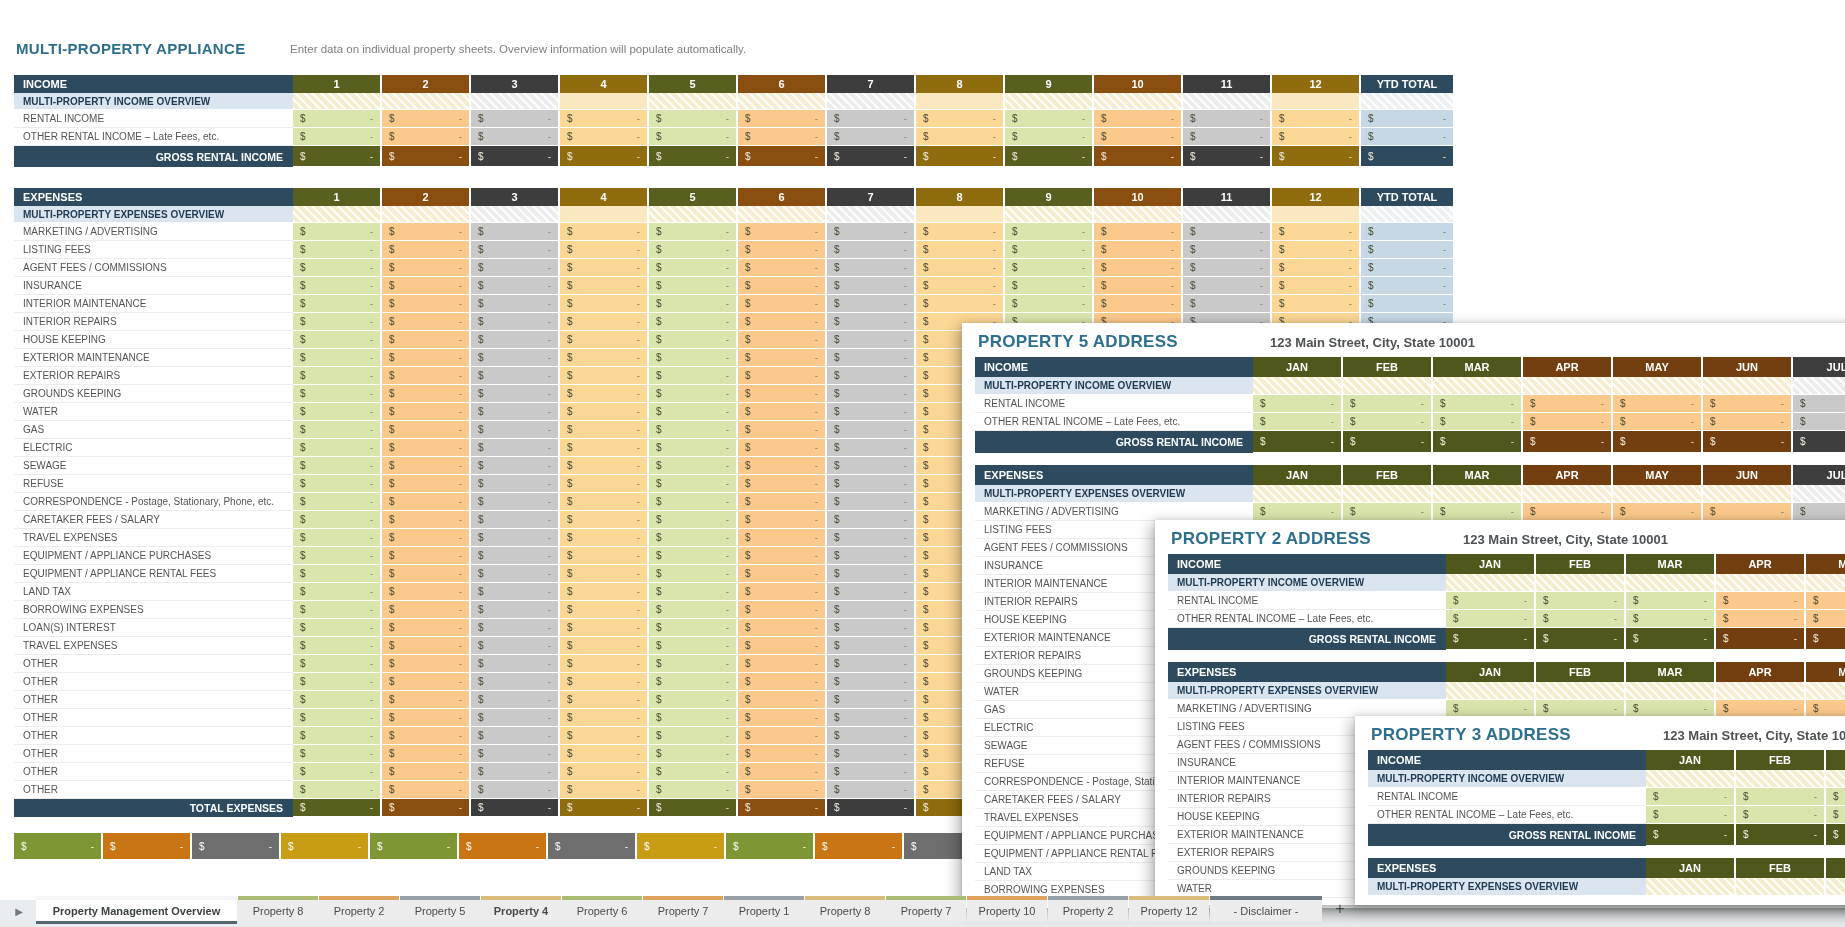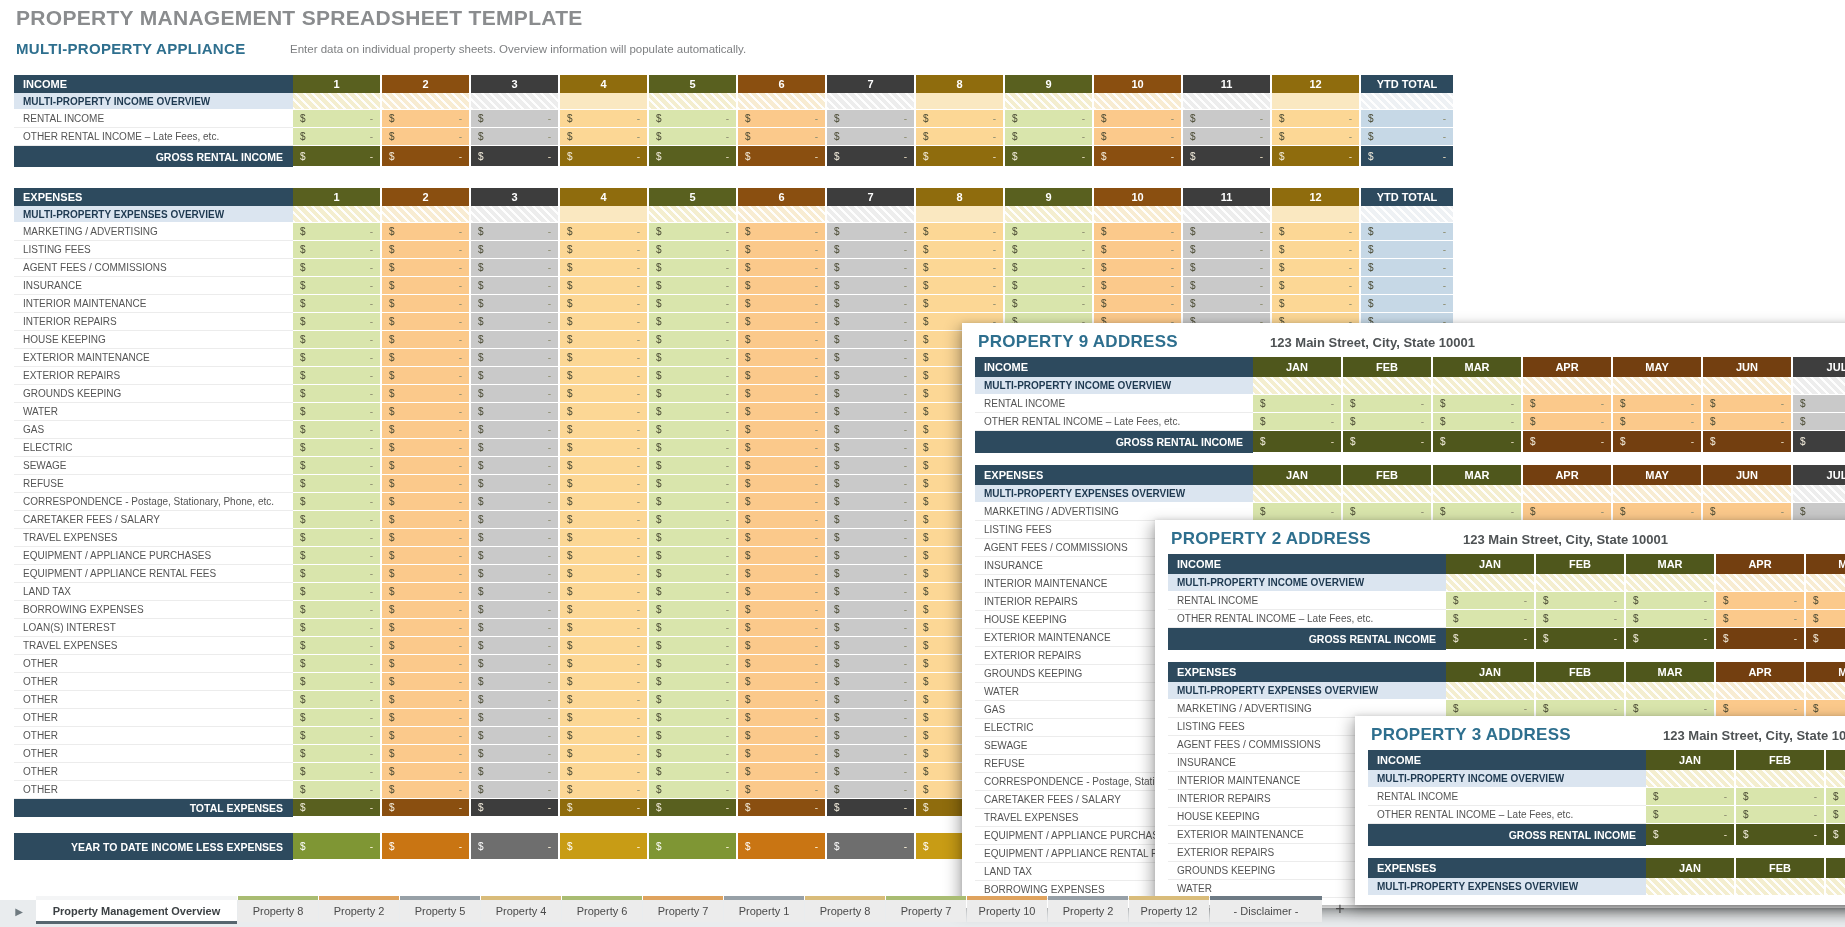--- a/index.html
+++ b/index.html
@@ -61,21 +61,20 @@
        display:flex;align-items:center;justify-content:center;box-sizing:content-box;margin-right:1px;white-space:nowrap;}
   .tab.active{background:#fff;font-weight:bold;color:#3c4144;border-top:4px solid #f4f5f6;border-bottom:3px solid #57666f;height:21px;}
   .tab.prop{width:80px;}
   .tab.disc{width:112px;}
   .addbtn{width:34px;height:26px;color:#4a4a4a;font-size:16px;display:flex;align-items:center;justify-content:center;}
 </style>
 </head>
 <body>
 
 <div id="stage">
-  <div class="pagetitle">PROPERTY MANAGEMENT SPREADSHEET TEMPLATE</div>
   <div class="sectiontitle">MULTI-PROPERTY APPLIANCE</div>
   <div class="sectionnote">Enter data on individual property sheets.  Overview information will populate automatically.</div>
 
   <div id="overview">
     <div id="ov-income">
         <div class="row">
           <div class="hbar ov-label h-hdr">INCOME</div>
           <div class="colhdr ov-cell h-hdr" style="background: rgb(89, 96, 31);">1</div>
           <div class="colhdr ov-cell h-hdr" style="background: rgb(138, 79, 16);">2</div>
           <div class="colhdr ov-cell h-hdr" style="background: rgb(61, 61, 61);">3</div>
@@ -2116,21 +2115,20 @@
             <span class="dash">-</span>
           </div>
           <div class="cell ov-ytd h-total dark" style="background: rgb(45, 74, 94); border-right: none;">
             <span class="cur">$</span>
             <span class="dash">-</span>
           </div>
         </div>
       </div>
     <div id="ov-net">
         <div class="row">
-          <div class="sumlabel ov-label h-net">YEAR TO DATE INCOME LESS EXPENSES</div>
           <div class="cell ov-cell h-net bright" style="background: rgb(127, 150, 52);">
             <span class="cur">$</span>
             <span class="dash">-</span>
           </div>
           <div class="cell ov-cell h-net bright" style="background: rgb(201, 117, 19);">
             <span class="cur">$</span>
             <span class="dash">-</span>
           </div>
           <div class="cell ov-cell h-net bright" style="background: rgb(110, 110, 110);">
             <span class="cur">$</span>
@@ -2175,21 +2173,21 @@
           <div class="cell ov-ytd h-net dark" style="background: rgb(45, 74, 94); border-right: none;">
             <span class="cur">$</span>
             <span class="dash">-</span>
           </div>
         </div>
       </div>
   </div>
 
   <div id="panel1" class="panel" style="left:962px;top:323px;width:940px;height:585px;z-index:10;">
       <div class="titlerow">
-        <div class="ptitle">PROPERTY 9 ADDRESS</div>
+        <div class="ptitle">PROPERTY 5 ADDRESS</div>
         <div class="paddr">123 Main Street, City, State  10001</div>
       </div>
       <div class="">
         <div class="row">
           <div class="hbar p-label ph-hdr">INCOME</div>
           <div class="colhdr p-cell ph-hdr" style="background: rgb(79, 87, 28);">JAN</div>
           <div class="colhdr p-cell ph-hdr" style="background: rgb(79, 87, 28);">FEB</div>
           <div class="colhdr p-cell ph-hdr" style="background: rgb(79, 87, 28);">MAR</div>
           <div class="colhdr p-cell ph-hdr" style="background: rgb(115, 63, 16);">APR</div>
           <div class="colhdr p-cell ph-hdr" style="background: rgb(115, 63, 16);">MAY</div>
@@ -3407,21 +3405,21 @@
       </div>
     </div>
 
   <div id="tabbg"></div>
   <div id="tabbar">
       <div class="scrollbtn">▶</div>
       <div class="tab active" style="width: 201px;">Property Management Overview</div>
       <div class="tab prop" style="border-top-color: rgb(169, 188, 114);">Property 8</div>
       <div class="tab prop" style="border-top-color: rgb(223, 163, 94);">Property 2</div>
       <div class="tab prop" style="border-top-color: rgb(151, 160, 167);">Property 5</div>
-      <div class="tab prop" style="border-top-color: rgb(217, 188, 122);">Property 4</div>
+      <div class="tab prop" style="border-top-color: rgb(217, 188, 122); font-weight: bold;">Property 4</div>
       <div class="tab prop" style="border-top-color: rgb(169, 188, 114);">Property 6</div>
       <div class="tab prop" style="border-top-color: rgb(223, 163, 94);">Property 7</div>
       <div class="tab prop" style="border-top-color: rgb(151, 160, 167);">Property 1</div>
       <div class="tab prop" style="border-top-color: rgb(217, 188, 122);">Property 8</div>
       <div class="tab prop" style="border-top-color: rgb(169, 188, 114);">Property 7</div>
       <div class="tab prop" style="border-top-color: rgb(223, 163, 94);">Property 10</div>
       <div class="tab prop" style="border-top-color: rgb(151, 160, 167);">Property 2</div>
       <div class="tab prop" style="border-top-color: rgb(217, 188, 122);">Property 12</div>
       <div class="tab disc" style="border-top-color: rgb(109, 122, 132);">- Disclaimer -</div>
       <div class="addbtn">+</div>

